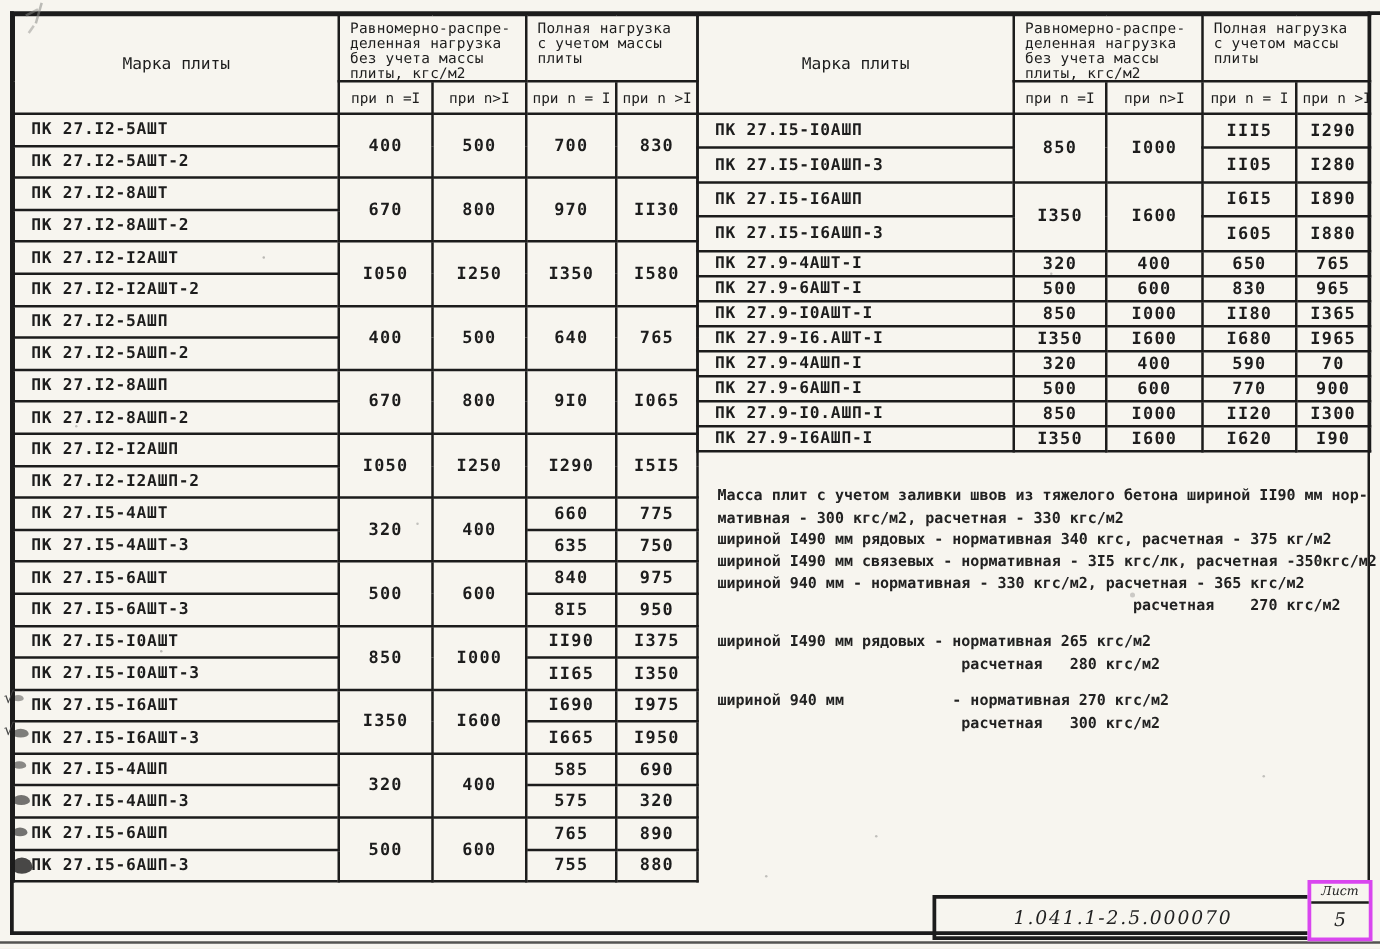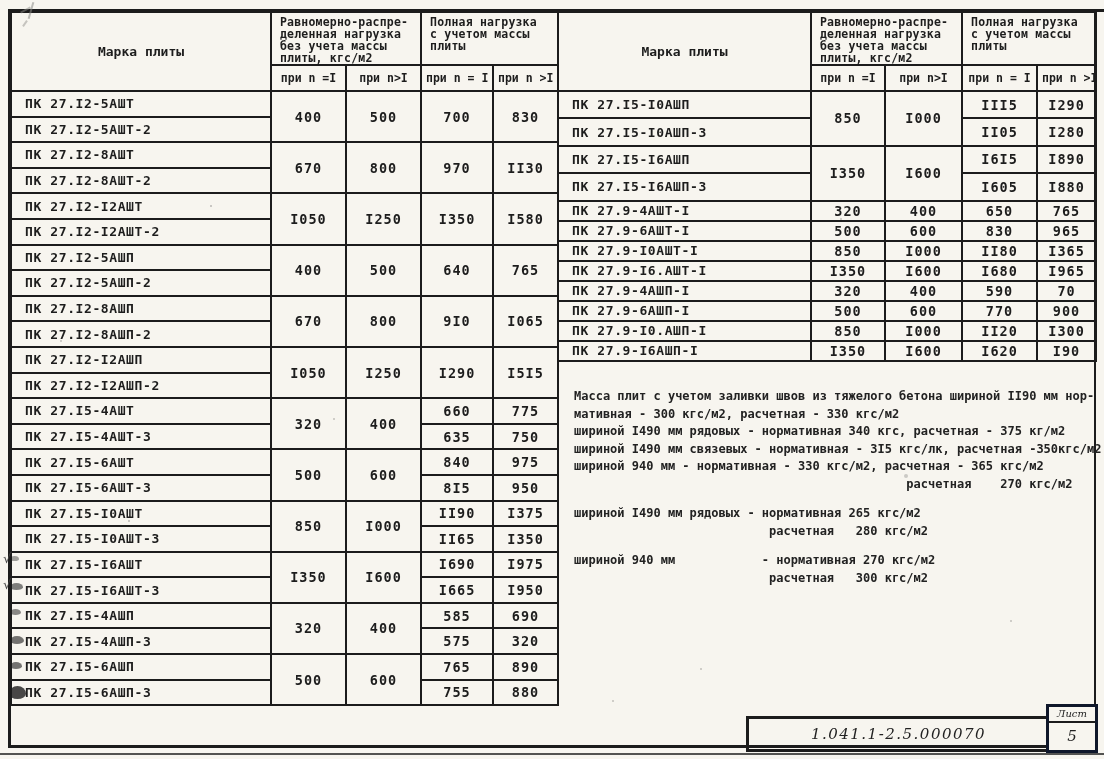--- a/index.html
+++ b/index.html
@@ -6,21 +6,21 @@
   body{width:1104px;height:759px;background:#dedbd4;font-family:"DejaVu Sans Mono",monospace;}
   .page{position:absolute;left:0;top:0;width:1104px;height:759px;background:#f7f5ef;overflow:hidden;}
 
   
   .frame{position:absolute;background:#1c1c1c;}
   .frame.light{opacity:.75;}
 
   
   table{position:absolute;border-collapse:collapse;table-layout:fixed;color:#1d1d1d;}
   td,th{border:2px solid #1c1c1c;overflow:hidden;}
-  th{font-weight:bold;}
+  th{font-weight:normal;}
   .name-h{font-size:13px;text-align:center;vertical-align:middle;}
   .grp{font-size:11.5px;text-align:left;vertical-align:top;padding:3px 0 0 8px;line-height:12px;letter-spacing:.2px;}
   .sub{font-size:11.5px;text-align:center;vertical-align:middle;padding:4px;white-space:nowrap;}
   td.name{font-size:13px;font-weight:bold;text-align:left;padding-left:13px;letter-spacing:.6px;white-space:nowrap;vertical-align:middle;}
   td.val{font-size:13.5px;font-weight:bold;text-align:center;letter-spacing:1px;vertical-align:middle;}
   #ltable{left:10px;top:11px;width:547px;}
   #rtable{left:557px;top:11px;width:538px;}
   thead tr.h1{height:46px;}
   thead tr.h2{height:26px;}
   #ltable tbody tr{height:25.6px;}
@@ -30,21 +30,21 @@
   
   #notes{position:absolute;left:562px;top:388px;width:536px;color:#222;
          font-family:"DejaVu Sans Mono",monospace;font-size:12px;font-weight:bold;line-height:17.5px;}
   #notes .note-line{white-space:pre;padding-left:12px;}
   #notes .note-line.gap{margin-top:12px;}
 
   
   #stamp{position:absolute;left:746px;top:716px;width:299px;height:30px;border:3px solid #1c1c1c;
          display:flex;align-items:center;justify-content:center;
          font-family:"DejaVu Serif",serif;font-style:italic;font-size:15px;letter-spacing:1.5px;color:#222;}
-  #sheetbox{position:absolute;left:1046px;top:704px;width:46px;height:43px;border:3px solid #0f172a;
+  #sheetbox{position:absolute;left:1046px;top:704px;width:46px;height:43px;border:3px solid #d946ef;
          font-family:"DejaVu Serif",serif;font-style:italic;color:#222;background:#f7f5ef;}
   #sheetbox .lbl{height:14px;border-bottom:2px solid #1c1c1c;font-size:10px;text-align:center;line-height:14px;}
   #sheetbox .num{height:26px;font-size:15px;text-align:center;line-height:26px;}
 
   
   .check{position:absolute;font-family:"DejaVu Sans",sans-serif;font-size:13px;color:#4a4a4a;}
   .smudge{position:absolute;background:#1b1b1b;border-radius:50% 50% 50% 50%/60% 60% 40% 40%;}
   .pencil{position:absolute;background:#8a8a86;}
   .noise{position:absolute;width:2px;height:2px;background:transparent;border-radius:50%;
     box-shadow:210px 205px 0 0 rgba(70,70,70,.35), 455px 167px 0 0 rgba(70,70,70,.3),

